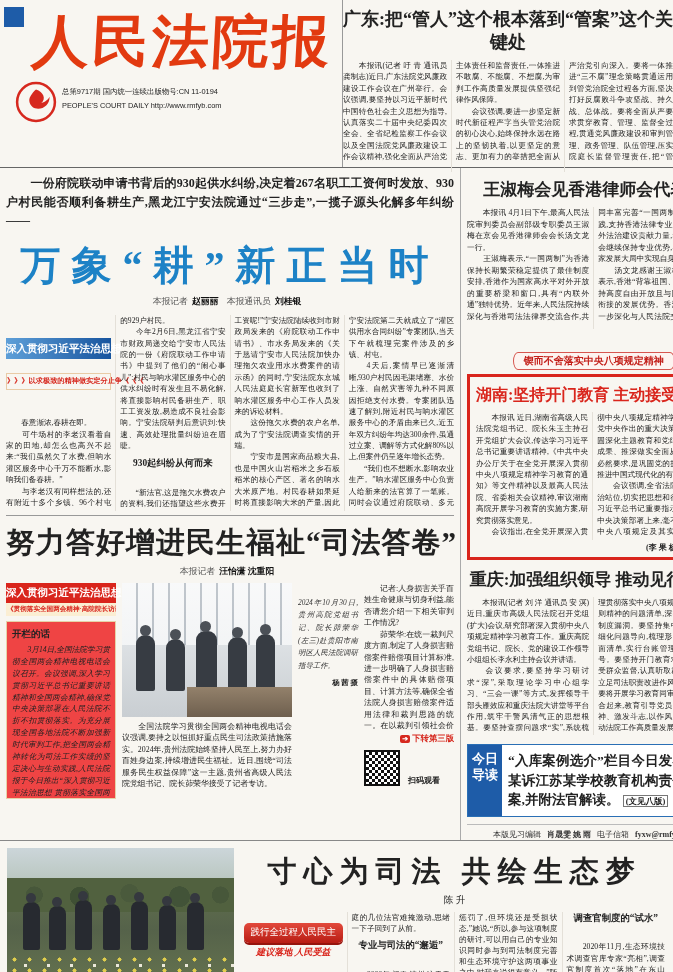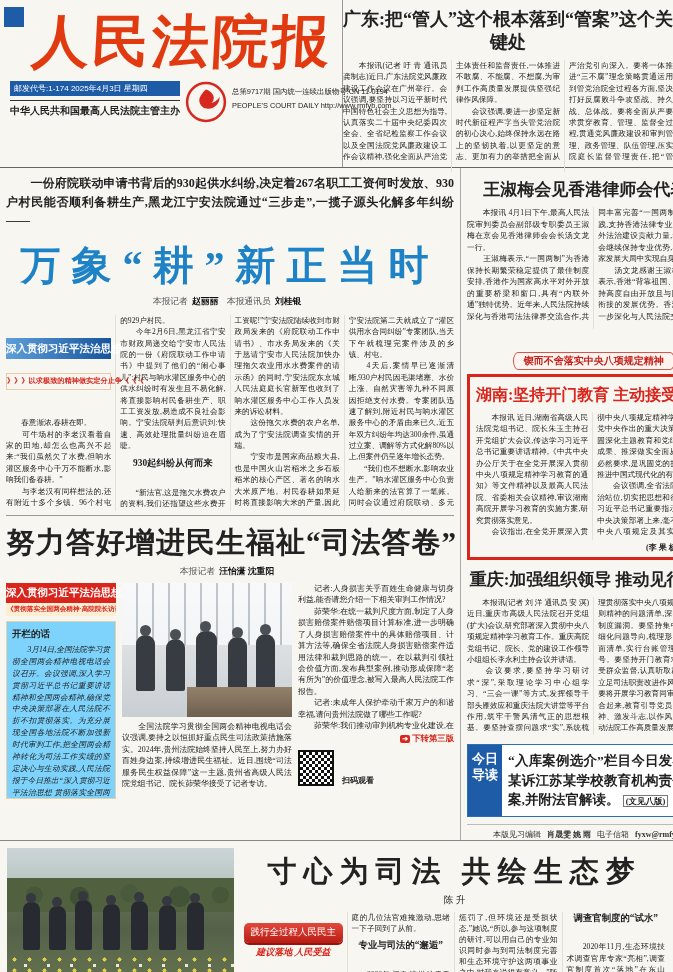--- a/index.html
+++ b/index.html
@@ -52,21 +52,21 @@
   
   .nl{border-top:1px solid #999;margin-top:4px;padding-top:5px;}
   .nl-headline{font-size:29px;font-weight:900;text-align:center;letter-spacing:1px;margin:2px 0 3px;white-space:nowrap;}
   .nl-subtitle{font-size:14px;font-weight:bold;text-align:center;margin:2px 0 3px;}
   .nl-grid{display:flex;gap:6px;margin-top:5px;height:226px;overflow:hidden;}
   .nl-a{width:110px;flex:0 0 110px;}
   .label-red .lr-top{background:#d9251c;color:#fff;font-weight:bold;font-size:10.5px;text-align:center;
           padding:3px 0;font-family:"Liberation Sans","DejaVu Sans",sans-serif;white-space:nowrap;}
   .label-red .lr-sub{background:#fbeed3;color:#d9251c;font-size:6.6px;font-weight:bold;text-align:center;
           padding:2px 1px;white-space:nowrap;overflow:hidden;}
-  .open-box{background:#7dd3fc;border:1px solid #e6d2a8;margin-top:5px;padding:6px 5px;height:178px;overflow:hidden;}
+  .open-box{background:#ef4444;border:1px solid #e6d2a8;margin-top:5px;padding:6px 5px;height:178px;overflow:hidden;}
   .open-title{font-weight:900;font-size:9.5px;margin-bottom:3px;}
   .open-text{font-size:7.7px;font-style:italic;line-height:1.55;text-align:justify;white-space:pre-line;}
   .nl-b{width:170px;flex:0 0 170px;}
   .photo1{position:relative;height:134px;overflow:hidden;background:linear-gradient(180deg,#eceef0 0%,#dde1e4 45%,#c9ced2 100%);}
   .photo1 .win{position:absolute;left:0;top:0;right:0;height:62px;
       background:repeating-linear-gradient(90deg,rgba(255,255,255,.65) 0 14px,rgba(150,160,170,.5) 14px 16px);}
   .photo1 .counter{position:absolute;right:0;bottom:0;width:62%;height:30px;background:linear-gradient(#93816b,#6e5f4e);}
   .fig{position:absolute;bottom:26px;width:19px;height:56px;background:#373c43;border-radius:9px 9px 2px 2px;}
   .fig::before{content:"";position:absolute;top:-10px;left:4px;width:11px;height:11px;border-radius:50%;background:#4b5057;}
   .below-photo{font-size:7.9px;line-height:1.45;text-align:justify;white-space:pre-line;margin-top:4px;
@@ -133,24 +133,20 @@
 </head>
 <body>
 
 <div class="page">
 
   <div class="header">
     <div class="mast">
       <div class="corner-badge"></div>
       <div class="mast-title">人民法院报</div>
       <div class="mast-row">
-        <div class="mast-left">
-          <div class="bluebar">邮发代号:1-174  2025年4月3日  星期四</div>
-          <div class="sponsor">中华人民共和国最高人民法院主管主办</div>
-        </div>
         <div class="logo">
           <svg viewBox="0 0 40 40" width="42" height="42">
             <circle cx="20" cy="20" r="18" fill="none" stroke="#d6281e" stroke-width="2.4"></circle>
             <path d="M20 8c7 2 10 9 5 13c4-1 7-4 8-6c0 8-7 13-14 11c-5-2-7-8-4-12c1.5-2.5 3-4.5 5-6z" fill="#d6281e"></path>
           </svg>
         </div>
         <div class="mast-right">
           <div>总第9717期  国内统一连续出版物号:CN 11-0194</div>
           <div>PEOPLE'S COURT DAILY   http://www.rmfyb.com</div>
         </div>
@@ -221,20 +217,24 @@
               <div class="win"></div>
               <div class="fig" style="left:14px;"></div>
               <div class="fig" style="left:44px;height:52px;"></div>
               <div class="fig" style="left:74px;height:60px;width:21px;"></div>
               <div class="fig" style="left:106px;height:54px;"></div>
               <div class="fig" style="left:134px;height:57px;"></div>
               <div class="counter"></div>
             </div>
             <div class="below-photo">　　全国法院学习贯彻全国两会精神电视电话会议强调,要持之以恒抓好重点民生司法政策措施落实。2024年,贵州法院始终坚持人民至上,努力办好百姓身边案,持续增进民生福祉。近日,围绕“司法服务民生权益保障”这一主题,贵州省高级人民法院党组书记、院长茆荣华接受了记者专访。</div>
           </div>
+          <div class="nl-c">
+            <div class="photo-cap">2024年10月30日,贵州高院党组书记、院长茆荣华(左三)赴贵阳市南明区人民法院调研指导工作。</div>
+            <div class="cap-credit">杨 茜 摄</div>
+          </div>
           <div class="nl-d">
             <div class="nl-right">　　记者:人身损害关乎百姓生命健康与切身利益,能否请您介绍一下相关审判工作情况?
 　　茆荣华:在统一裁判尺度方面,制定了人身损害赔偿案件赔偿项目计算标准,进一步明确了人身损害赔偿案件中的具体赔偿项目、计算方法等,确保全省法院人身损害赔偿案件适用法律和裁判思路的统一。在以裁判引领社会价值方面,发布典型案例,推动形成保障“老有所为”的价值理念,被写入最高人民法院工作报告。
 　　记者:未成年人保护牵动千家万户的和谐幸福,请问贵州法院做了哪些工作呢?
 　　茆荣华:我们推动审判机构专业化建设,在省高院和各市(州)中院设立未成年人保护综合审判庭,各基层法院组建专门合议庭,实现归口管理、集中办理、专业审理。</div>
             <span class="jump"><span class="arr">➔</span><span>下转第三版</span></span>
             <div class="qr-row">
               <div class="qr"></div>
               <div class="qr-label">扫码观看</div>
             </div>

